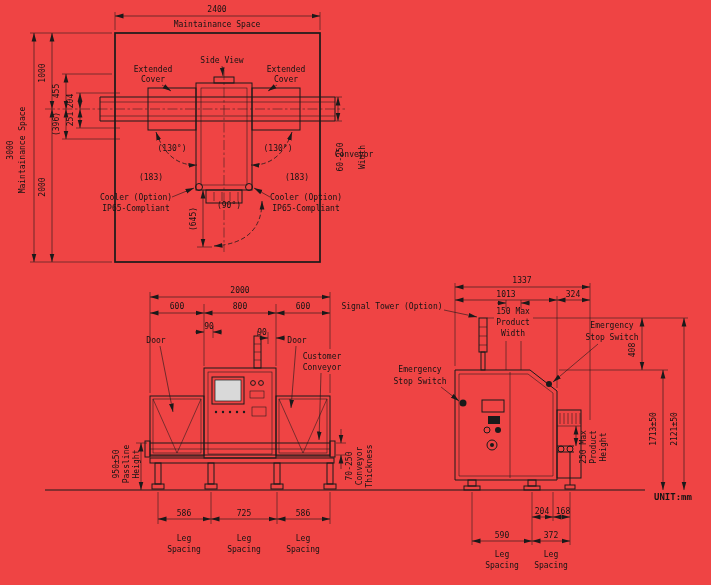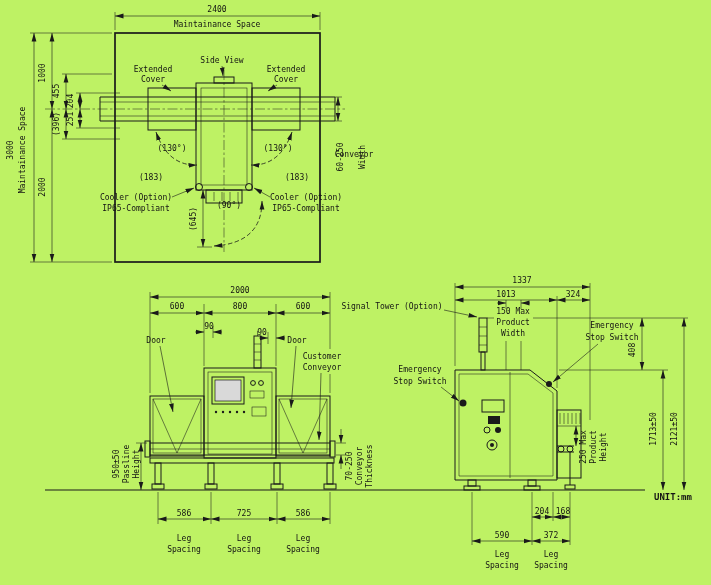--- a/index.html
+++ b/index.html
@@ -1,16 +1,16 @@
 <!DOCTYPE html>
 <html><head>
 <meta charset="utf-8">
 <style>
   html,body{margin:0;padding:0;background:#ffffff}
-  .stage{width:711px;height:585px;position:relative;background:#bef264}
+  .stage{width:711px;height:585px;position:relative;background:#ef4444}
   svg{display:block}
   text{font:8px "DejaVu Sans Mono", monospace;fill:#141414;text-anchor:middle}
   .bold{font-weight:bold;font-size:9px}
   .o{stroke:#1a1a1a;stroke-width:1;fill:none}
   .b{stroke:#1a1a1a;stroke-width:1.7;fill:none}
   .t2{stroke:#1a1a1a;stroke-width:.55;fill:none}
   .ext{stroke:#1a1a1a;stroke-width:.55;fill:none}
   .dim{stroke:#1a1a1a;stroke-width:.6;fill:none;marker-start:url(#arr);marker-end:url(#arr)}
   .de{stroke:#1a1a1a;stroke-width:.6;fill:none;marker-end:url(#arr)}
   .cl{stroke:#1a1a1a;stroke-width:.5;fill:none;stroke-dasharray:10 2.5 2.5 2.5}

